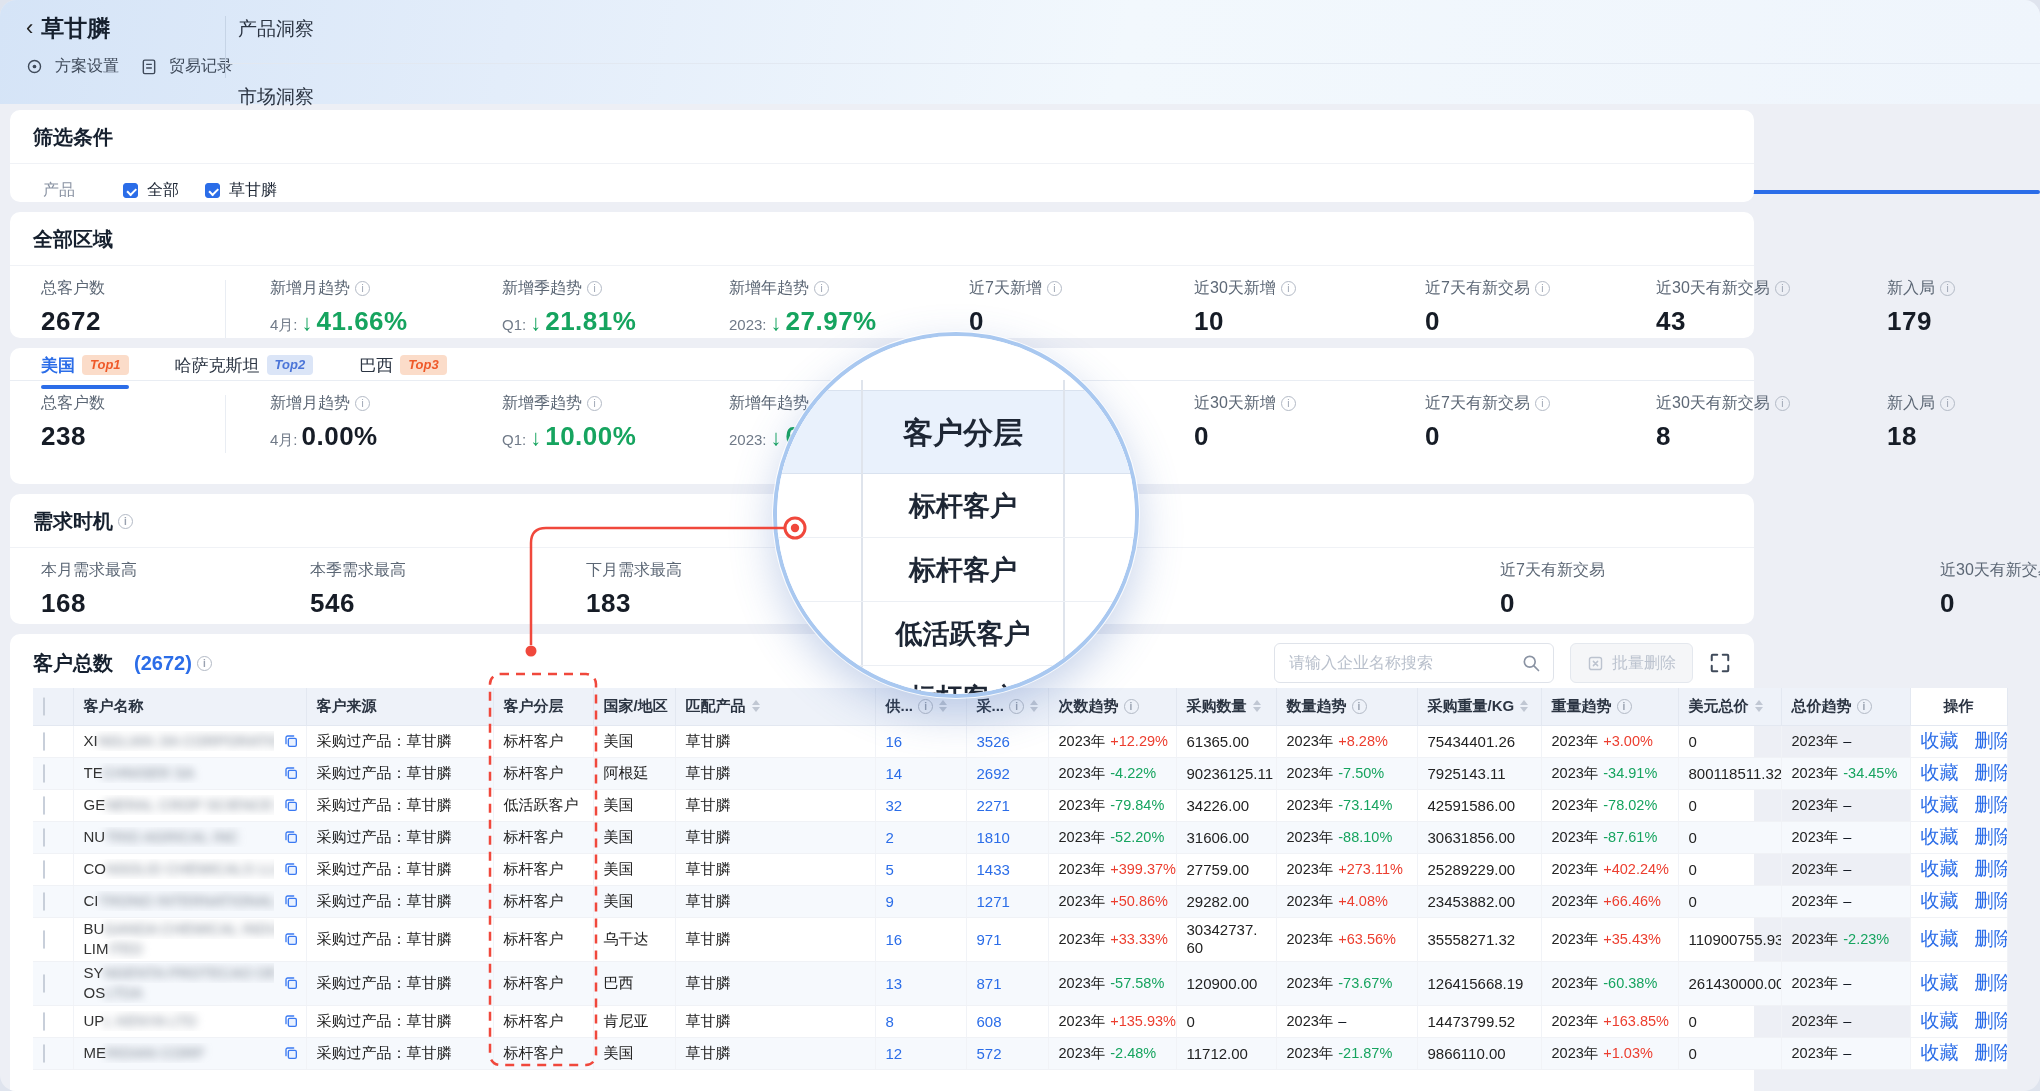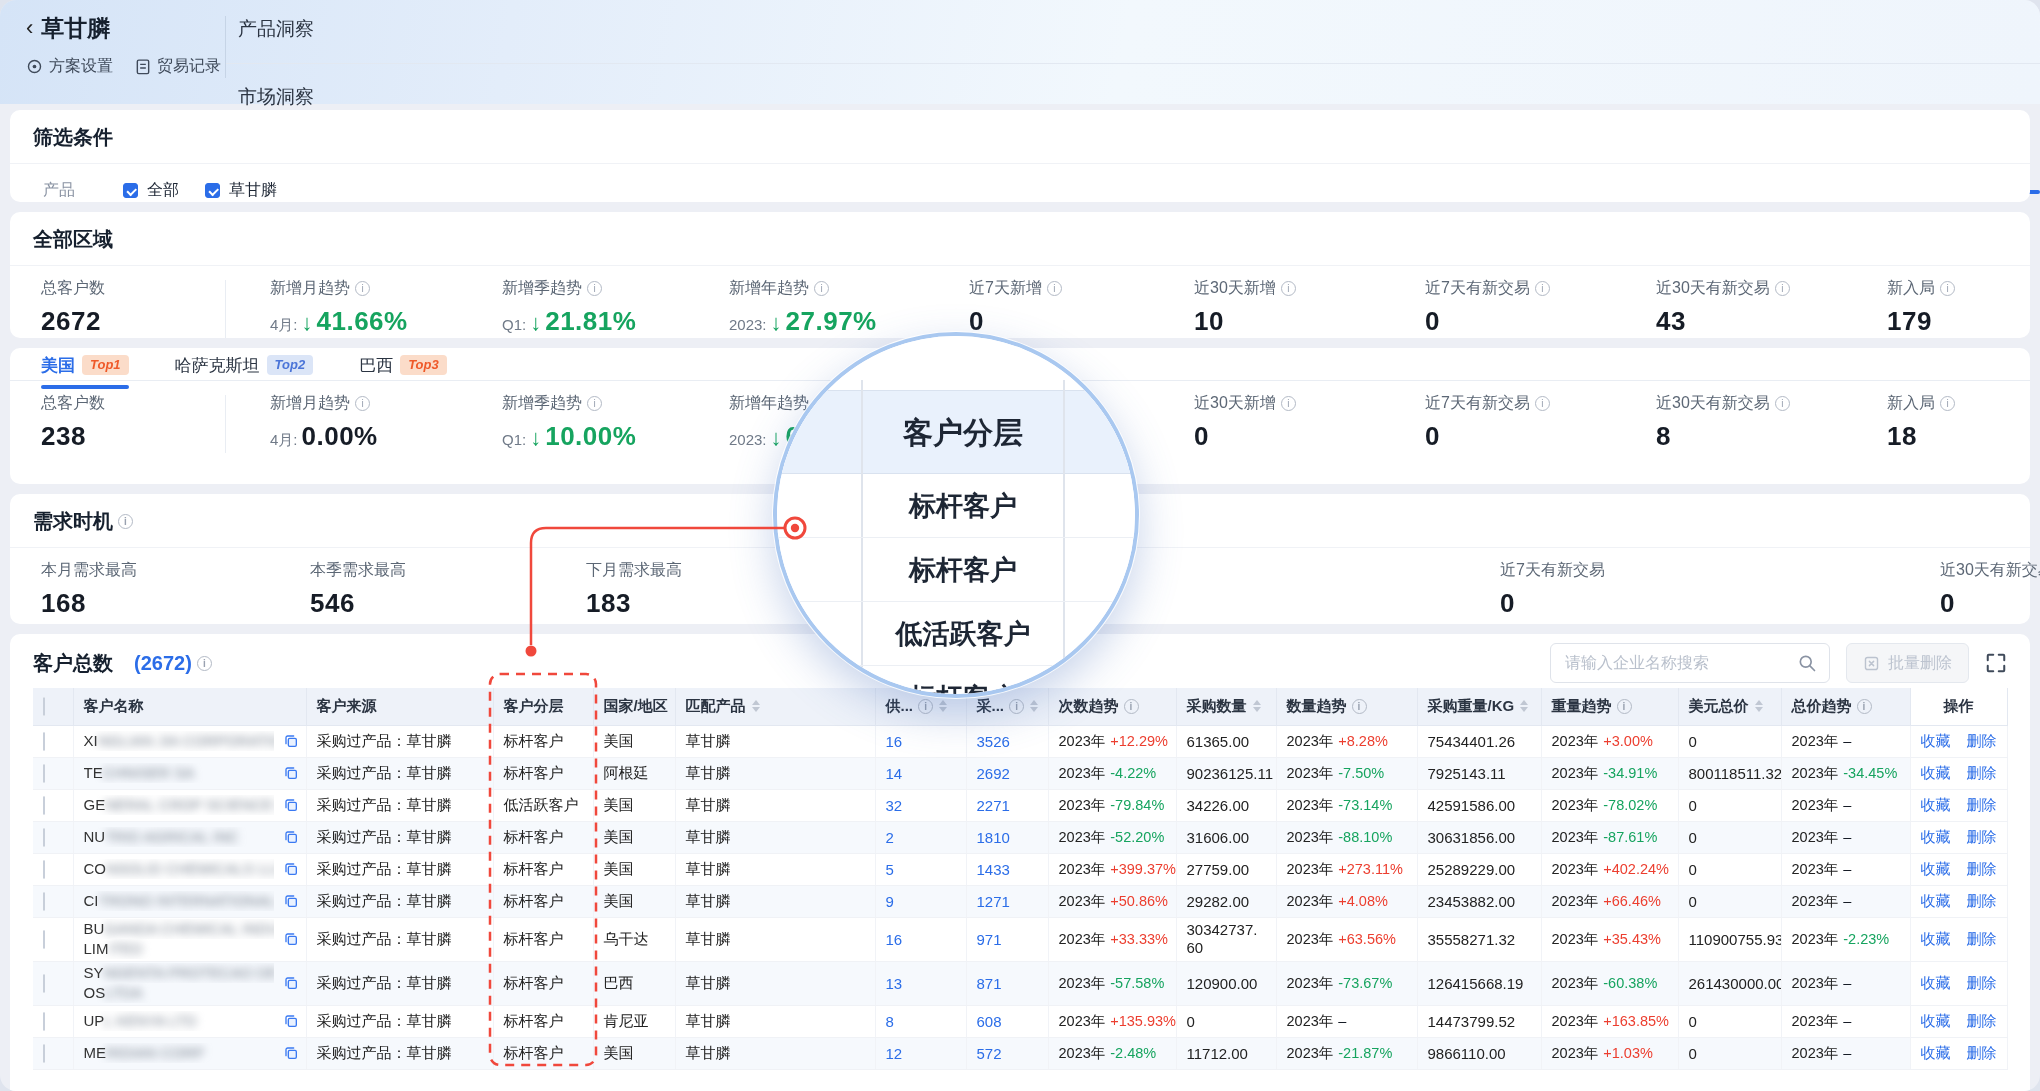--- a/index.html
+++ b/index.html
@@ -7,21 +7,21 @@
   .app{position:relative;width:2040px;height:1091px;margin:0 auto;background:#edeff5;border-radius:16px;overflow:hidden;}
 
   
   .topbar{position:absolute;left:0;top:0;width:2040px;height:104px;
     background:linear-gradient(100deg,#d5e4f7 0%,#e3edfa 25%,#f2f8fd 55%,#eff5fc 100%);display:flex;}
   .back-block{width:225px;padding:12px 0 0 26px;flex:none;}
   .back-row{display:flex;align-items:center;gap:8px;height:32px;}
   .back-ic{font-size:22px;color:#222;cursor:pointer;line-height:1;}
   .back-title{font-size:23px;font-weight:700;color:#16202e;}
   .hdr-actions{display:flex;gap:22px;margin-top:12px;align-items:center;}
-  .hdr-btn{display:inline-flex;align-items:center;gap:6px;font-size:16px;color:#3f4a5a;cursor:pointer;white-space:nowrap;}
+  .hdr-btn{display:inline-flex;align-items:center;gap:12px;font-size:16px;color:#3f4a5a;cursor:pointer;white-space:nowrap;}
   .vdiv{width:1px;height:62px;background:#c6d4e6;margin-top:16px;flex:none;}
   .tabs-block{flex:1;position:relative;padding-left:12px;}
   .main-tabs{display:flex;gap:24px;padding-top:16px;font-size:19px;color:#2b3442;flex-direction:column;}
   .main-tab{position:relative;padding-bottom:18px;cursor:pointer;}
   .main-tab.active{font-weight:700;color:#1c2734;}
   .main-tab.active::after{content:"";position:absolute;left:0;right:0;bottom:2px;height:4px;border-radius:2px;background:#2b6de8;}
   .tabs-sep{position:absolute;left:0;right:0;top:63px;height:1px;background:#e2e8f1;}
   .sub-tabs{display:flex;align-items:center;gap:14px;margin-top:8px;font-size:18px;color:#222;}
   .sub-tab{position:relative;cursor:pointer;padding-bottom:4px;}
   .sub-tab.active{color:#2b6de8;}
@@ -34,21 +34,21 @@
   .sort{display:inline-flex;flex-direction:column;align-items:center;margin-left:6px;cursor:pointer;}
   .sort i{display:block;width:0;height:0;border:4px solid transparent;}
   .sort i.up{border-bottom:5px solid #c0c7d3;margin-bottom:2px;}
   .sort i.dn{border-top:5px solid #c0c7d3;}
   .cbx{width:15px;height:15px;border:1.5px solid #c8cfda;border-radius:3px;background:#fff;flex:none;cursor:pointer;position:relative;}
   .cbx.checked{background:#2b6de8;border-color:#2b6de8;}
   .cbx.checked::after{content:"";position:absolute;left:3px;top:3.5px;width:7px;height:3.5px;
     border-left:2px solid #fff;border-bottom:2px solid #fff;transform:rotate(-45deg);}
 
   
-  .card{position:absolute;left:10px;width:2020px;background:#fff;border-radius:10px;}
+  .card{position:absolute;left:10px;width:1744px;background:#fff;border-radius:10px;}
   .card-title{display:flex;align-items:center;padding:14px 0 0 23px;font-size:20px;font-weight:700;color:#16202e;}
   .card-sep{margin-top:12px;height:1px;background:#f0f2f6;}
   .stats-row{position:relative;margin-top:12px;height:70px;}
   .stat{position:absolute;top:0;}
   .stat-label{display:flex;align-items:center;font-size:16px;color:#5c6775;white-space:nowrap;}
   .stat-value{margin-top:7px;display:flex;align-items:baseline;gap:4px;white-space:nowrap;}
   .stat-value .pfx{font-size:15px;color:#707a88;}
   .stat-value .val{font-size:26px;font-weight:700;color:#161c26;letter-spacing:.5px;}
   .stat-value .arw{font-size:22px;font-weight:800;}
   .green{color:#16a45f !important;}
@@ -94,21 +94,21 @@
   .num{font-size:13.5px;letter-spacing:0;}
   .blue-link{color:#2b6de8;cursor:pointer;}
   .trend .ty{color:#222;margin-right:5px;font-size:14.5px;}
   .trend .tv{font-size:14.5px;}
   .name-cell{position:relative;padding-right:32px !important;}
   .nline{line-height:20px;display:flex;align-items:center;overflow:hidden;}
   .np{color:#333;}
   .blurred{filter:blur(4.5px);color:#77818f;user-select:none;white-space:nowrap;}
   .copy-ic{position:absolute;right:7px;top:50%;transform:translateY(-50%);cursor:pointer;display:flex;}
   .op-cell{background:#fff !important;box-shadow:-10px 0 12px -8px rgba(29,53,106,.16);}
-  .op-wrap{display:flex;align-items:center;justify-content:flex-start;gap:8px;font-size:15px;}
+  .op-wrap{display:flex;align-items:center;justify-content:flex-start;gap:8px;font-size:19px;}
   .op-sep{width:1px;height:14px;background:#dfe3ea;}
 
   
   .magnifier{position:absolute;left:773px;top:332px;width:366px;height:366px;border-radius:50%;
     border:4px solid #a9c8f0;background:#fff;z-index:40;
     box-shadow:0 0 0 1px rgba(255,255,255,.85),0 16px 44px rgba(70,110,185,.30);}
   .mag-inner{position:absolute;inset:0;border-radius:50%;overflow:hidden;background:#fff;}
   .mag-head{position:absolute;left:0;top:54px;width:100%;height:84px;background:#e9f1fc;
     border-top:1px solid #d9e2ef;border-bottom:1px solid #d9e2ef;}
   .mag-head-label{position:absolute;left:86px;top:0;width:200px;height:84px;display:flex;align-items:center;justify-content:center;

